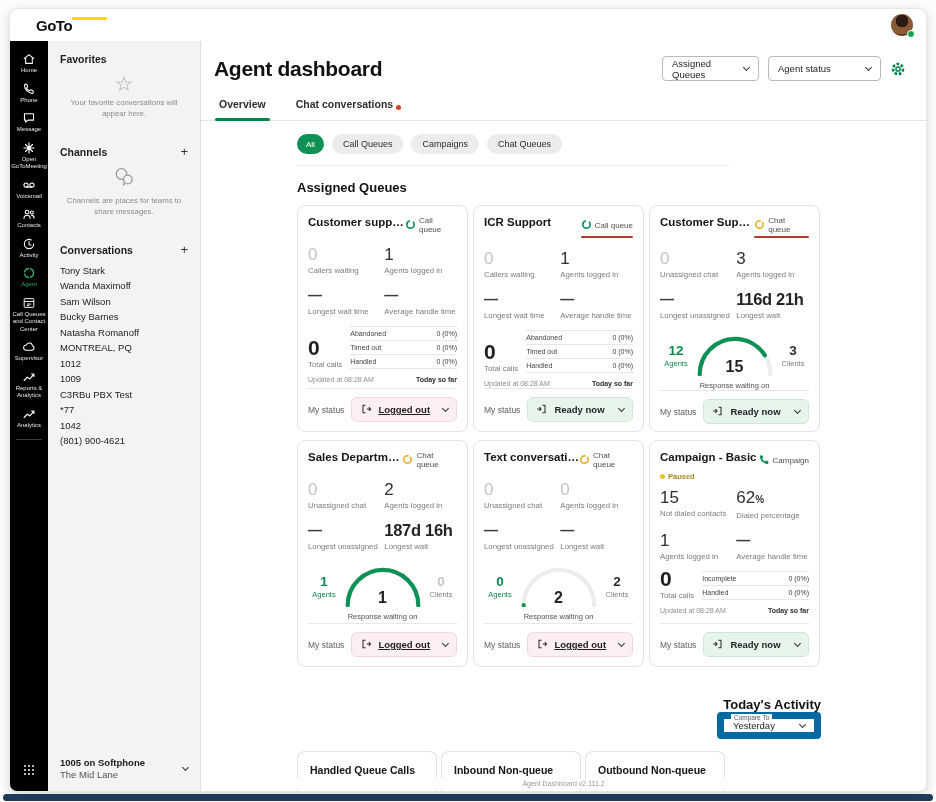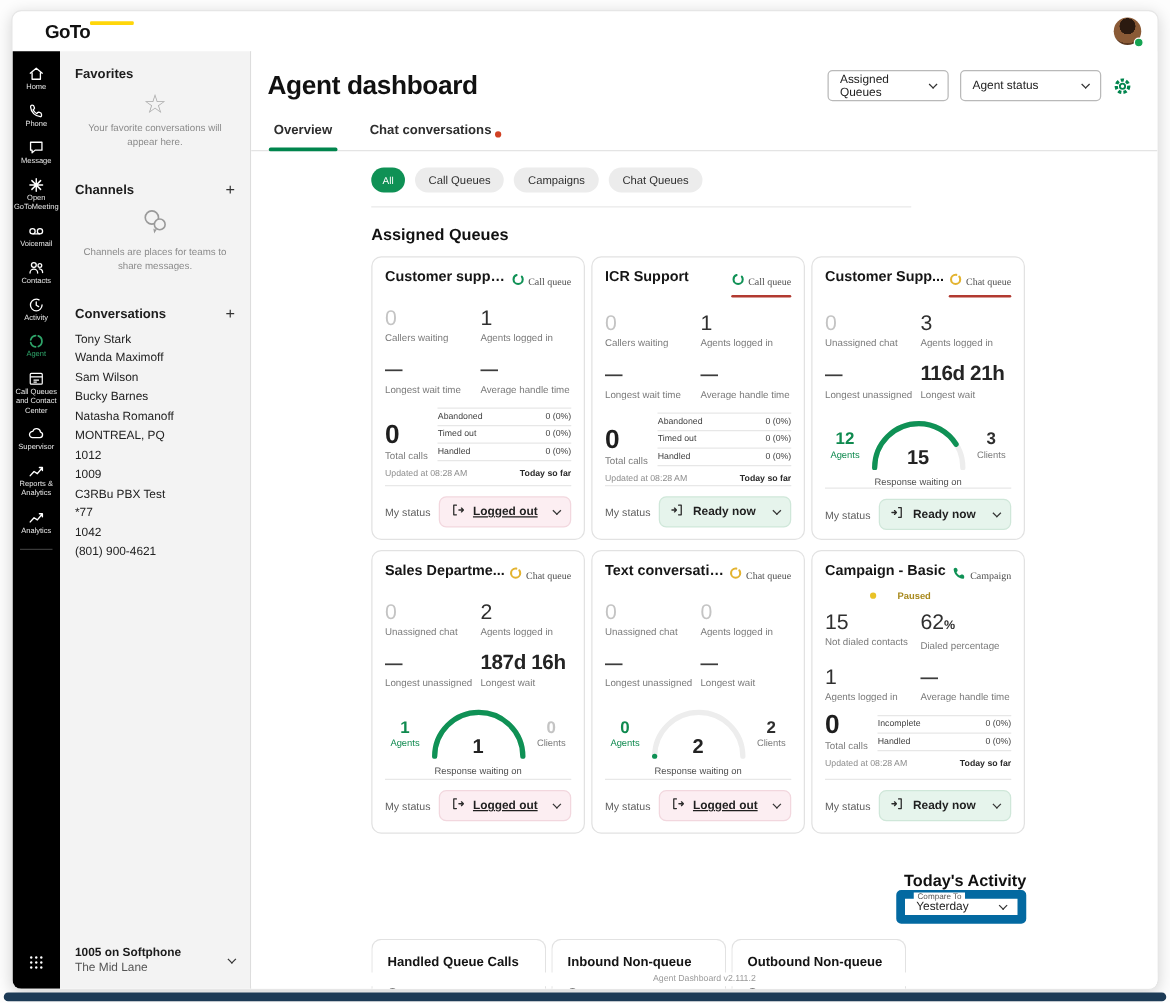--- a/index.html
+++ b/index.html
@@ -77,25 +77,25 @@
     font-size: 9px; display: flex; align-items: center; padding: 0 11px; cursor: pointer; }
   .chip.selected { background: #0f9155; color: #fff; font-size: 8px; padding: 0 9px; }
   .chip-divider { border-bottom: 1px solid #e9e9e9; width: 432px; margin-top: 11px; }
   .section-title { font-size: 13px; font-weight: 800; color: #111; margin: 14px 0 10px; }
   .grid { display: grid; grid-template-columns: repeat(3, 171px); gap: 8px 5px; }
   .card { width: 171px; height: 227px; border: 1px solid #e2e2e2; border-radius: 8px;
     background: #fff; padding: 10px 10px 9px; display: flex; flex-direction: column; }
   .card-head { display: flex; justify-content: space-between; align-items: flex-start; }
   .card-title { font-size: 11.5px; font-weight: bold; color: #161616; white-space: nowrap;
     overflow: hidden; text-overflow: ellipsis; max-width: 97px; }
-  .badge { display: flex; flex-direction: column; align-items: stretch; font-family: Liberation Serif, serif; }
+  .badge { display: flex; flex-direction: column; align-items: stretch; }
   .badge-main { display: flex; align-items: center; gap: 3px; }
   .badge-label { font-size: 8px; color: #4f4f4f; }
   .badge-underline { height: 2px; background: #b23a31; border-radius: 1px; margin-top: 2px; }
-  .paused-row { display: flex; align-items: center; gap: 17px; margin-top: 3px; margin-left: 36px; }
+  .paused-row { display: flex; align-items: center; gap: 3px; margin-top: 3px; }
   .paused-dot { width: 5px; height: 5px; border-radius: 50%; background: #e9c227; }
   .paused-label { font-size: 7.5px; color: #a8891c; font-weight: bold; }
   .stats { display: grid; grid-template-columns: 1.05fr 1fr; row-gap: 11px; margin-top: 11px; }
   .stat-value { font-size: 17px; color: #303030; line-height: 19px; }
   .stat-value.muted { color: #c4c4c4; }
   .stat-value.dash { font-weight: bold; letter-spacing: -1px; font-size: 14px; color: #3c3c3c; }
   .stat-value.bignum { font-weight: bold; font-size: 16.5px; color: #242424; letter-spacing: -0.3px; }
   .stat-suffix { font-size: 10px; font-weight: bold; }
   .stat-label { font-size: 7.8px; color: #7b7b7b; margin-top: 2px; }
   .calls-row { display: flex; gap: 8px; margin-top: 10px; align-items: flex-end; }

